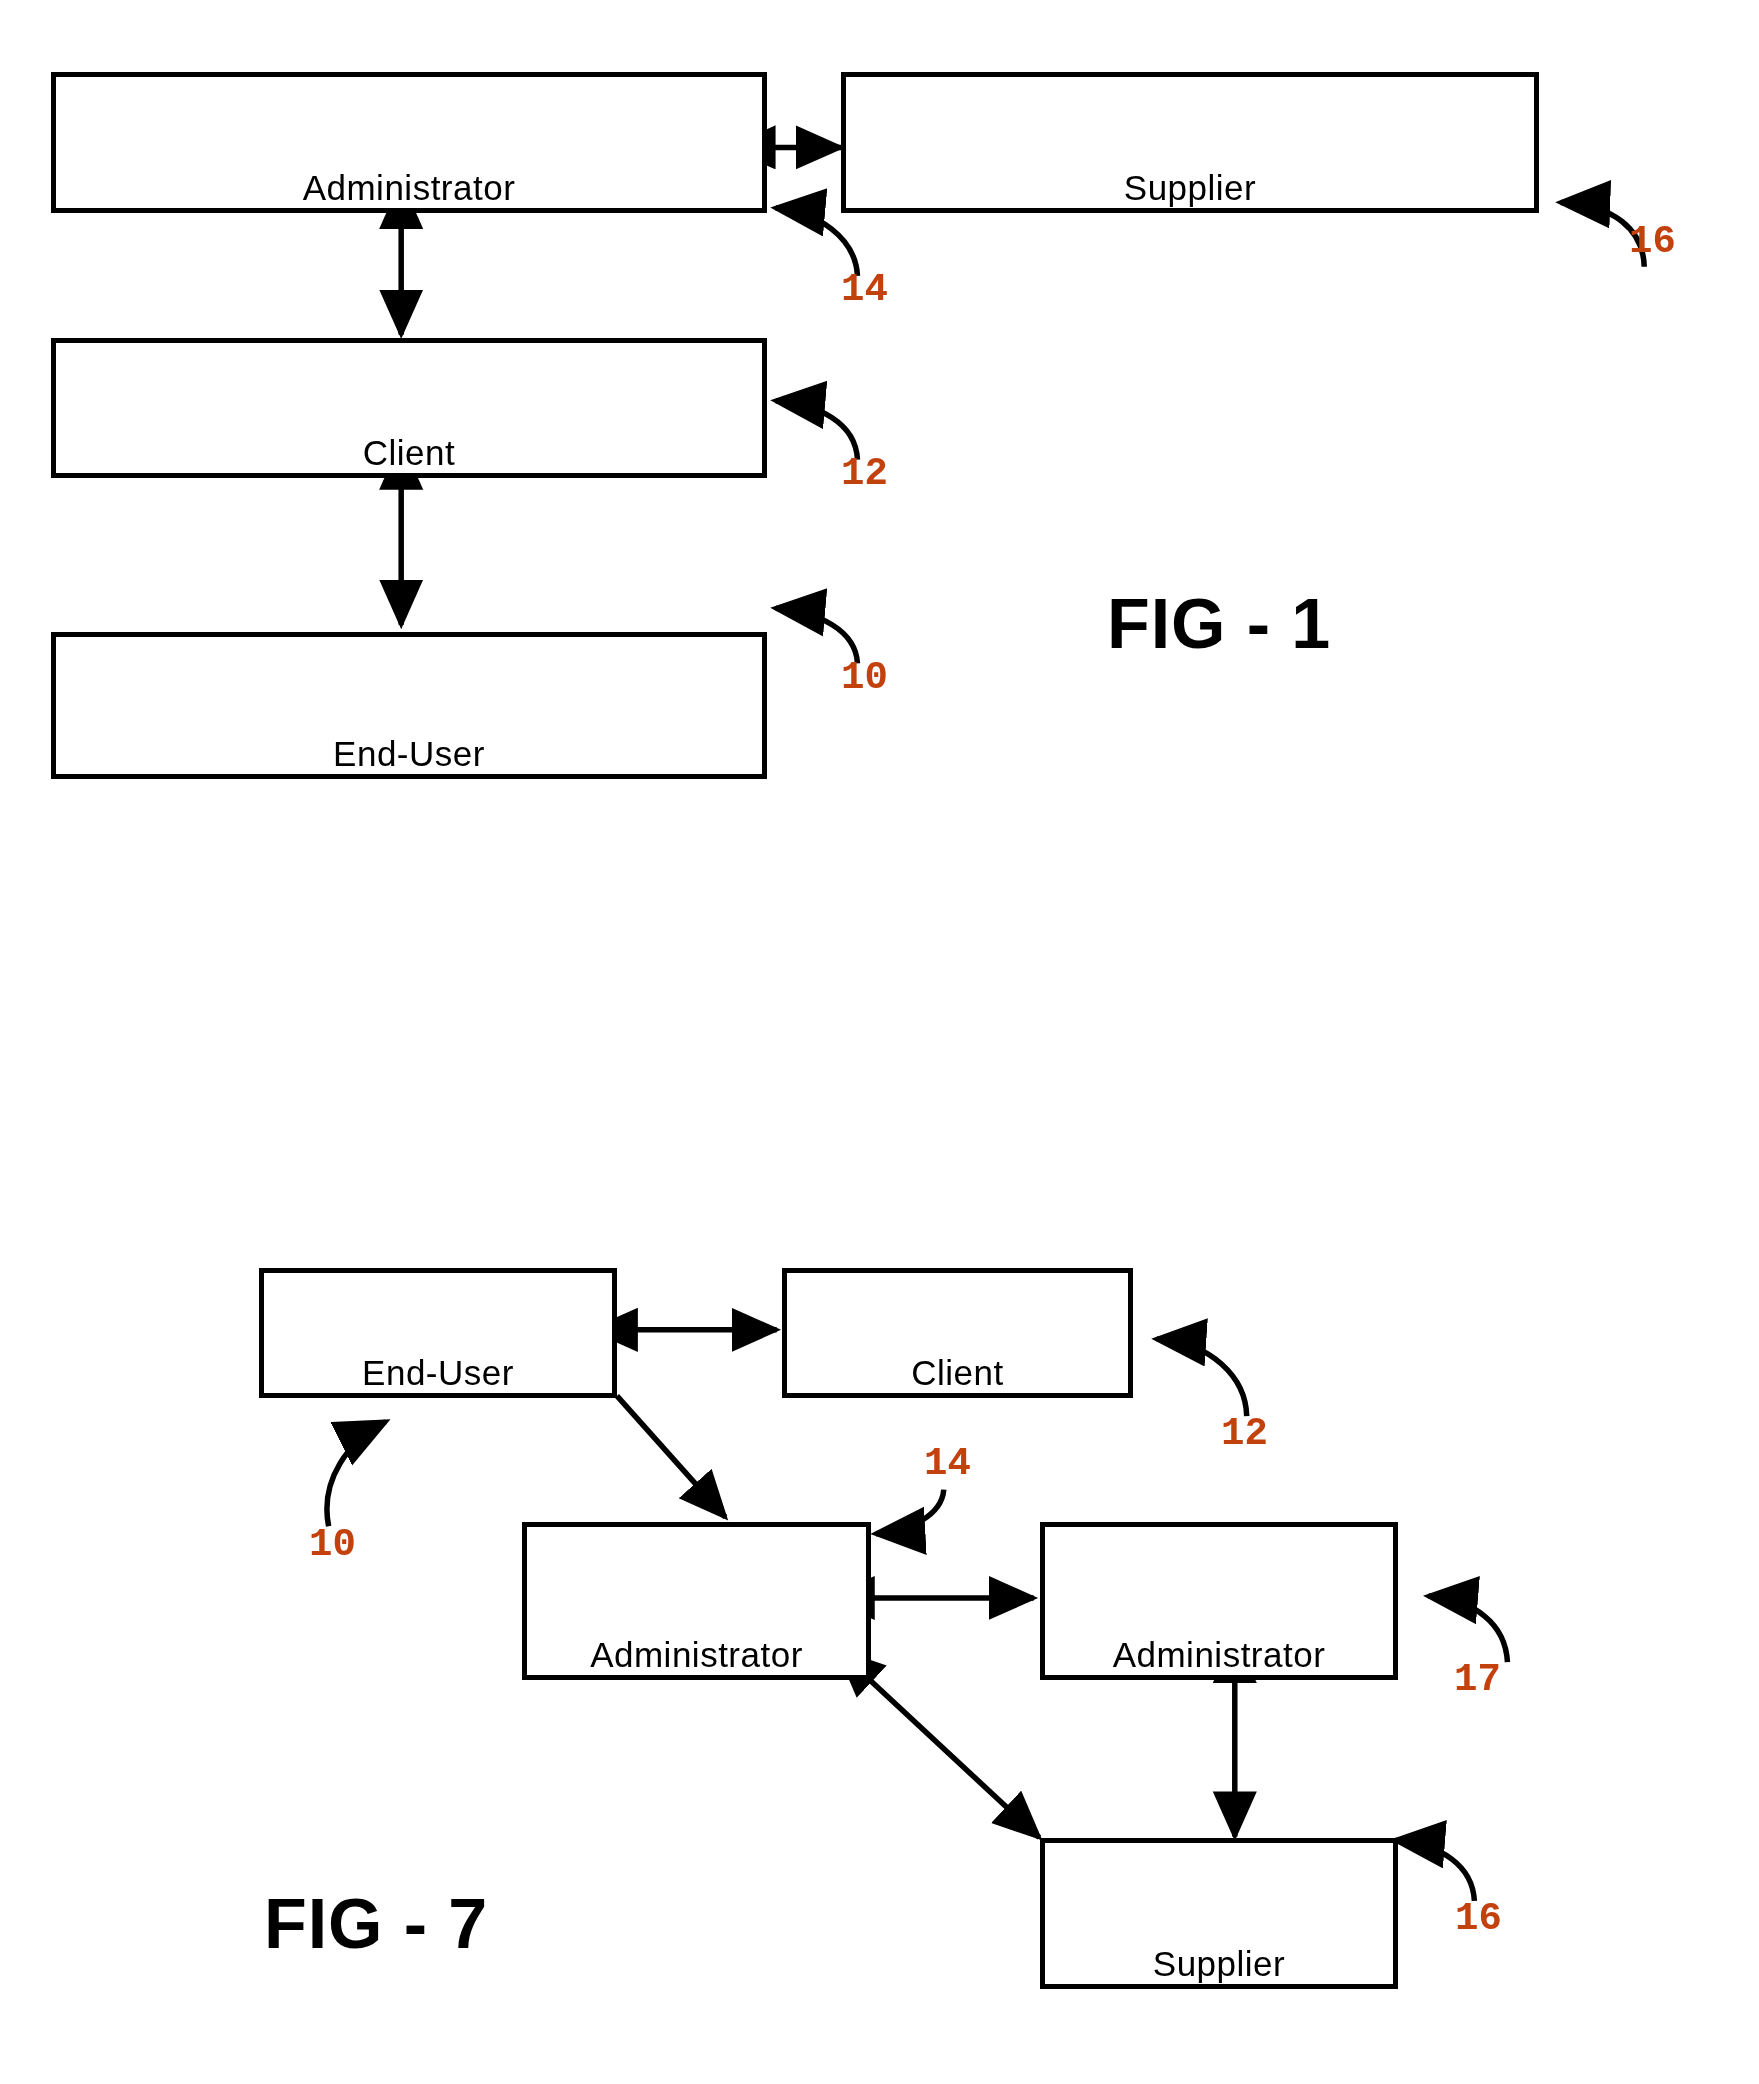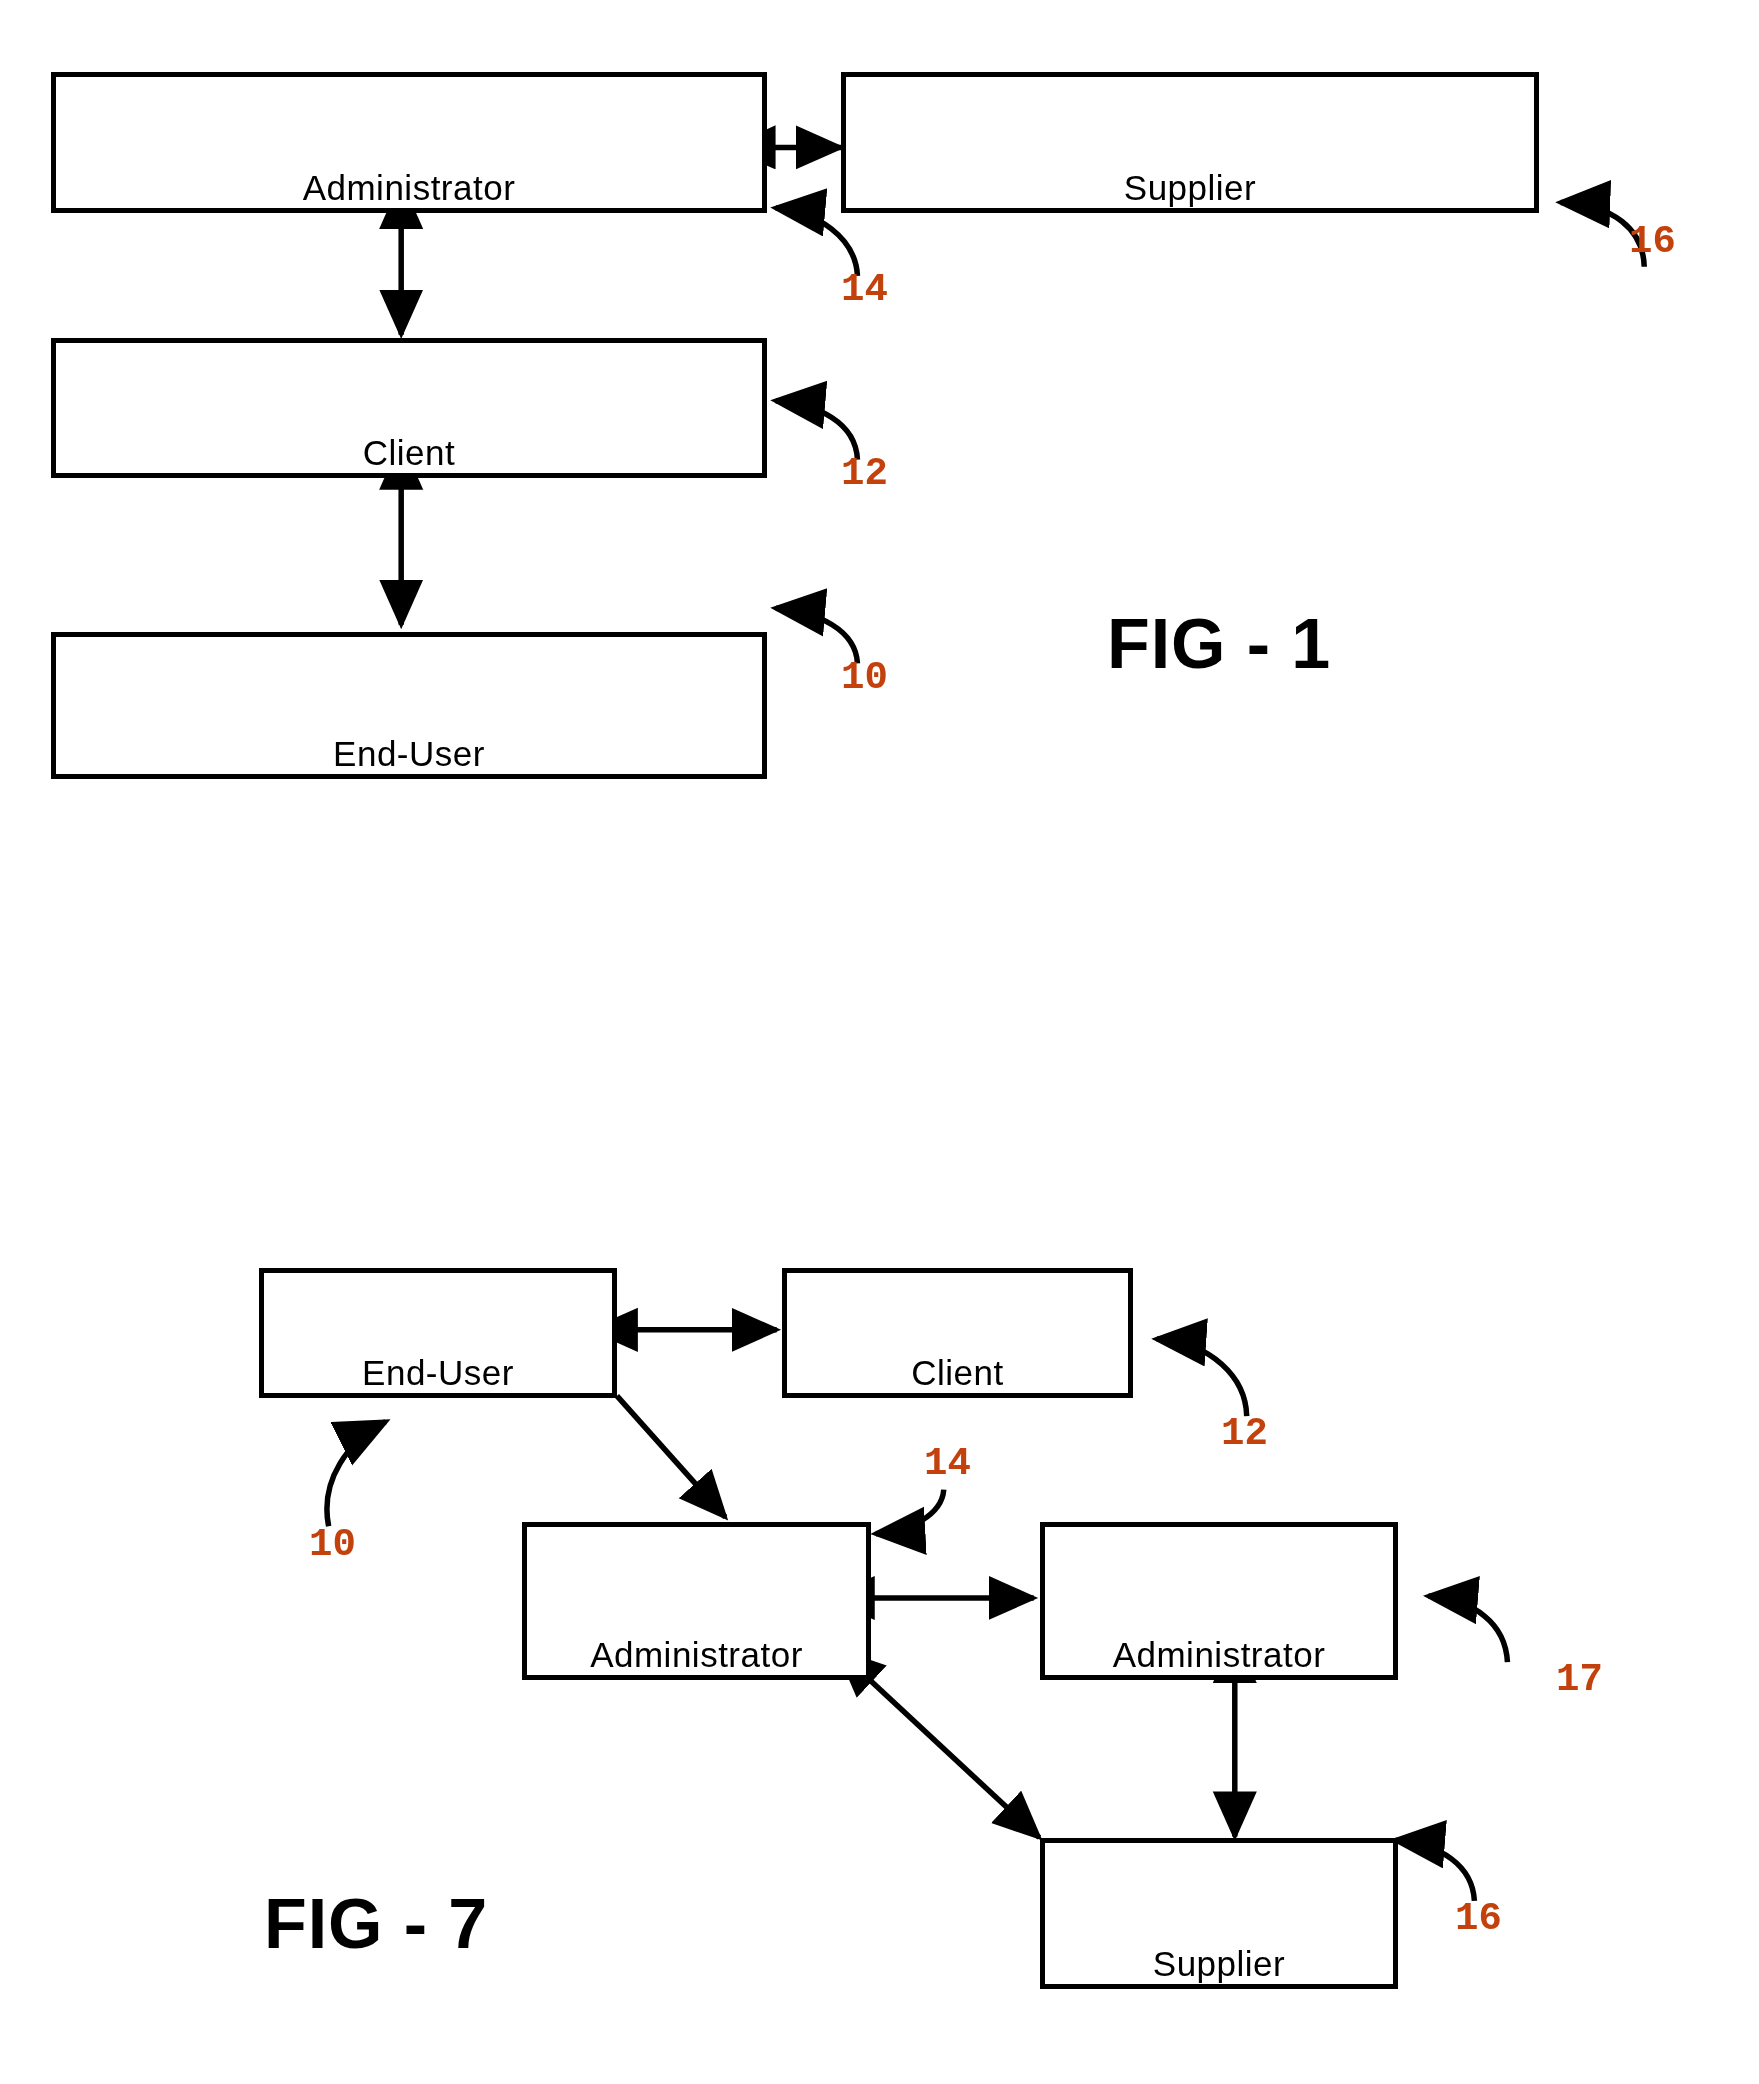--- a/index.html
+++ b/index.html
@@ -140,21 +140,21 @@
     </div>
 
     <div class="ref-num" style="left:1629px; top:220px;">16</div>
 
     <div class="ref-num" style="left:841px; top:268px;">14</div>
 
     <div class="ref-num" style="left:841px; top:452px;">12</div>
 
     <div class="ref-num" style="left:841px; top:656px;">10</div>
 
-    <div class="fig-caption" style="left:1107px; top:584px;margin-top:20px;">FIG - 1</div>
+    <div class="fig-caption" style="left:1107px; top:584px;">FIG - 1</div>
   </div>
 
   <div>
 
     <div class="node-box" style="left:259px; top:1268px; width:358px; height:130px;">
       <span class="node-label">End-User</span>
     </div>
 
     <div class="node-box" style="left:782px; top:1268px; width:351px; height:130px;">
       <span class="node-label">Client</span>
@@ -171,21 +171,21 @@
     <div class="node-box" style="left:1040px; top:1838px; width:358px; height:151px;">
       <span class="node-label">Supplier</span>
     </div>
 
     <div class="ref-num" style="left:1221px; top:1412px;">12</div>
 
     <div class="ref-num" style="left:924px; top:1442px;">14</div>
 
     <div class="ref-num" style="left:309px; top:1523px;">10</div>
 
-    <div class="ref-num" style="left:1556px; top:1658px;">17</div>
+    <div class="ref-num" style="left:1454px; top:1658px;">17</div>
 
     <div class="ref-num" style="left:1455px; top:1897px;">16</div>
 
     <div class="fig-caption" style="left:264px; top:1884px;">FIG - 7</div>
   </div>
 
 </div>
 
 
 </body></html>

